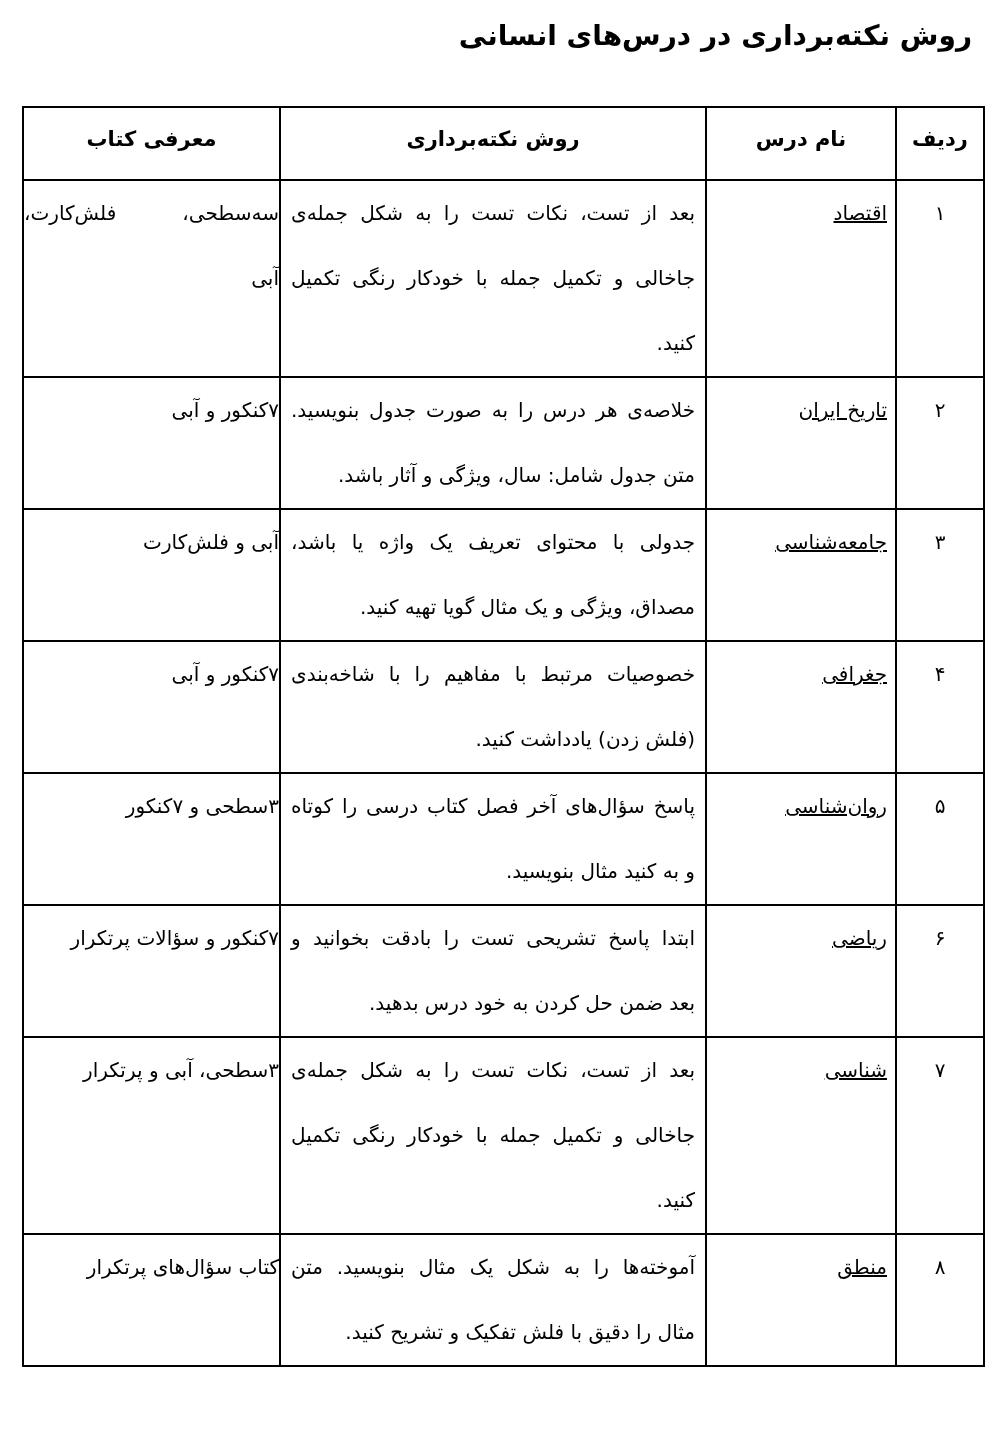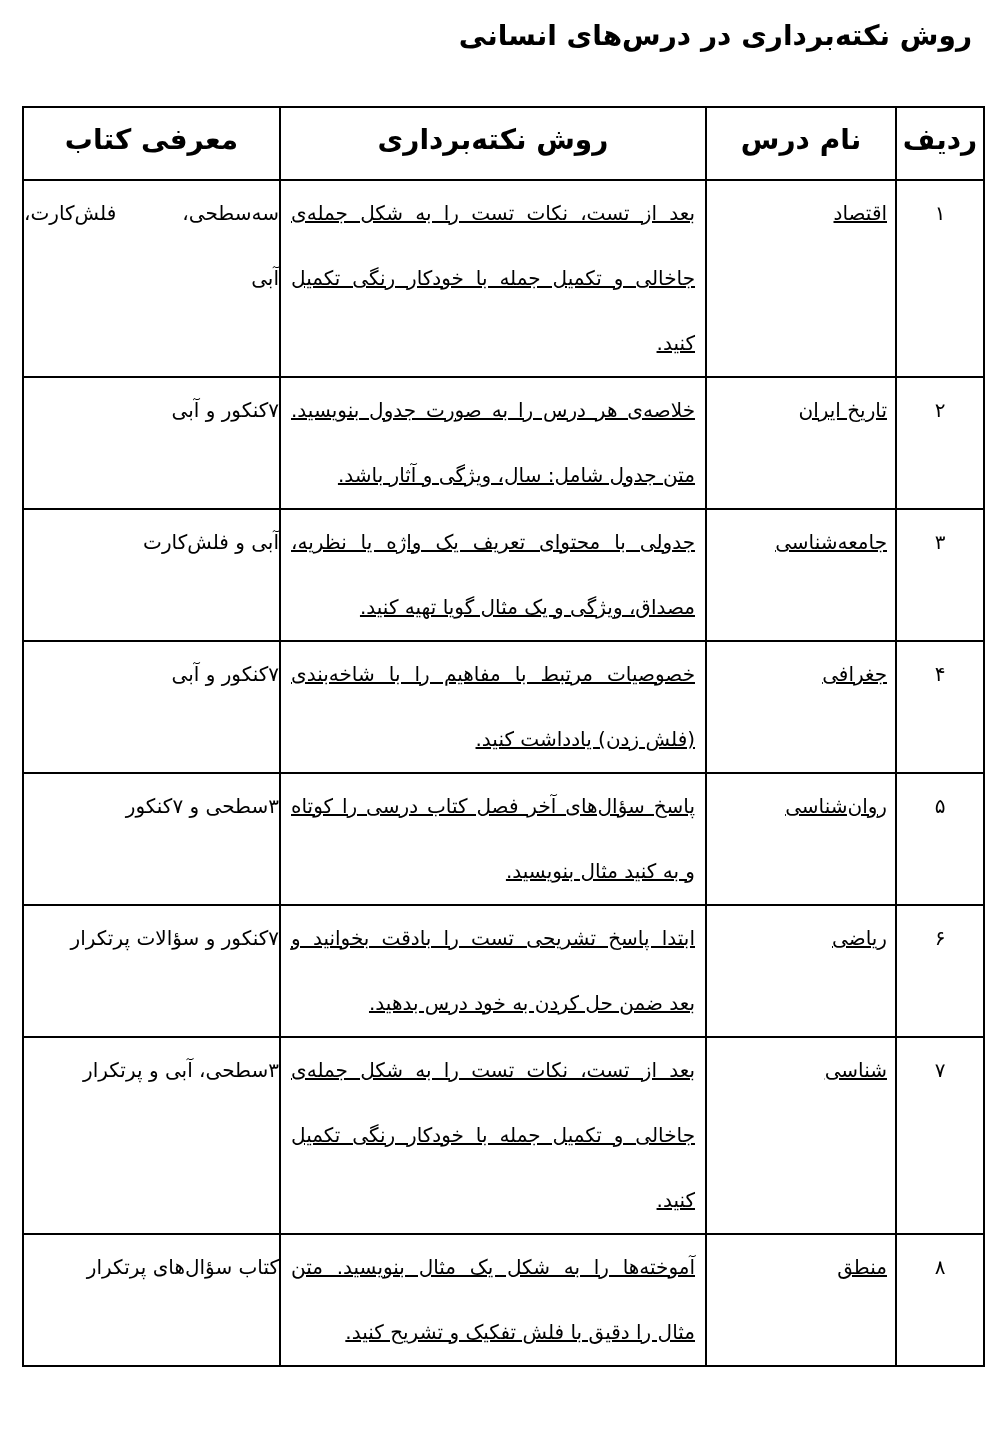--- a/index.html
+++ b/index.html
@@ -44,30 +44,30 @@
   col.c-book   { width: 257px; }
   th, td {
     border: 2px solid #000000;
     vertical-align: top;
     font-weight: normal;
     overflow: hidden;
   }
   th {
     height: 73px;
     line-height: 63px;
-    font-size: 28px;
+    font-size: 21px;
     font-weight: bold;
     text-align: center;
   }
   tr.h2 { height: 130px; }
   tr.h3 { height: 195px; }
   td { line-height: 65px; font-size: 20px; }
   td.cell-num    { text-align: center; }
   td.cell-lesson { text-align: right; padding: 0 8px; text-decoration: underline; }
-  td.cell-method { padding: 0 10px; text-decoration: underline; }
+  td.cell-method { padding: 0 10px; }
   td.cell-book   { padding: 0 0; }
   .tline      { text-align: justify; text-align-last: justify; }
   .tline-last {   text-align-last: right; }
 </style>
 </head>
 <body>
 
 <div class="page">
 
   <div class="doc-title">روش نکته‌برداری در درس‌های انسانی</div>
@@ -113,21 +113,21 @@
         </td>
         <td class="cell-book">
           <div class="tline-last">۷کنکور و آبی</div>
         </td>
       </tr>
 
       <tr class="h2">
         <td class="cell-num">۳</td>
         <td class="cell-lesson">جامعه‌شناسی</td>
         <td class="cell-method">
-          <div class="tline">جدولی با محتوای تعریف یک واژه یا نظریه،</div>
+          <div class="tline">جدولی با محتوای تعریف یک واژه یا باشد،</div>
           <div class="tline-last">مصداق، ویژگی و یک مثال گویا تهیه کنید.</div>
         </td>
         <td class="cell-book">
           <div class="tline-last">آبی و فلش‌کارت</div>
         </td>
       </tr>
 
       <tr class="h2">
         <td class="cell-num">۴</td>
         <td class="cell-lesson">جغرافی</td>

